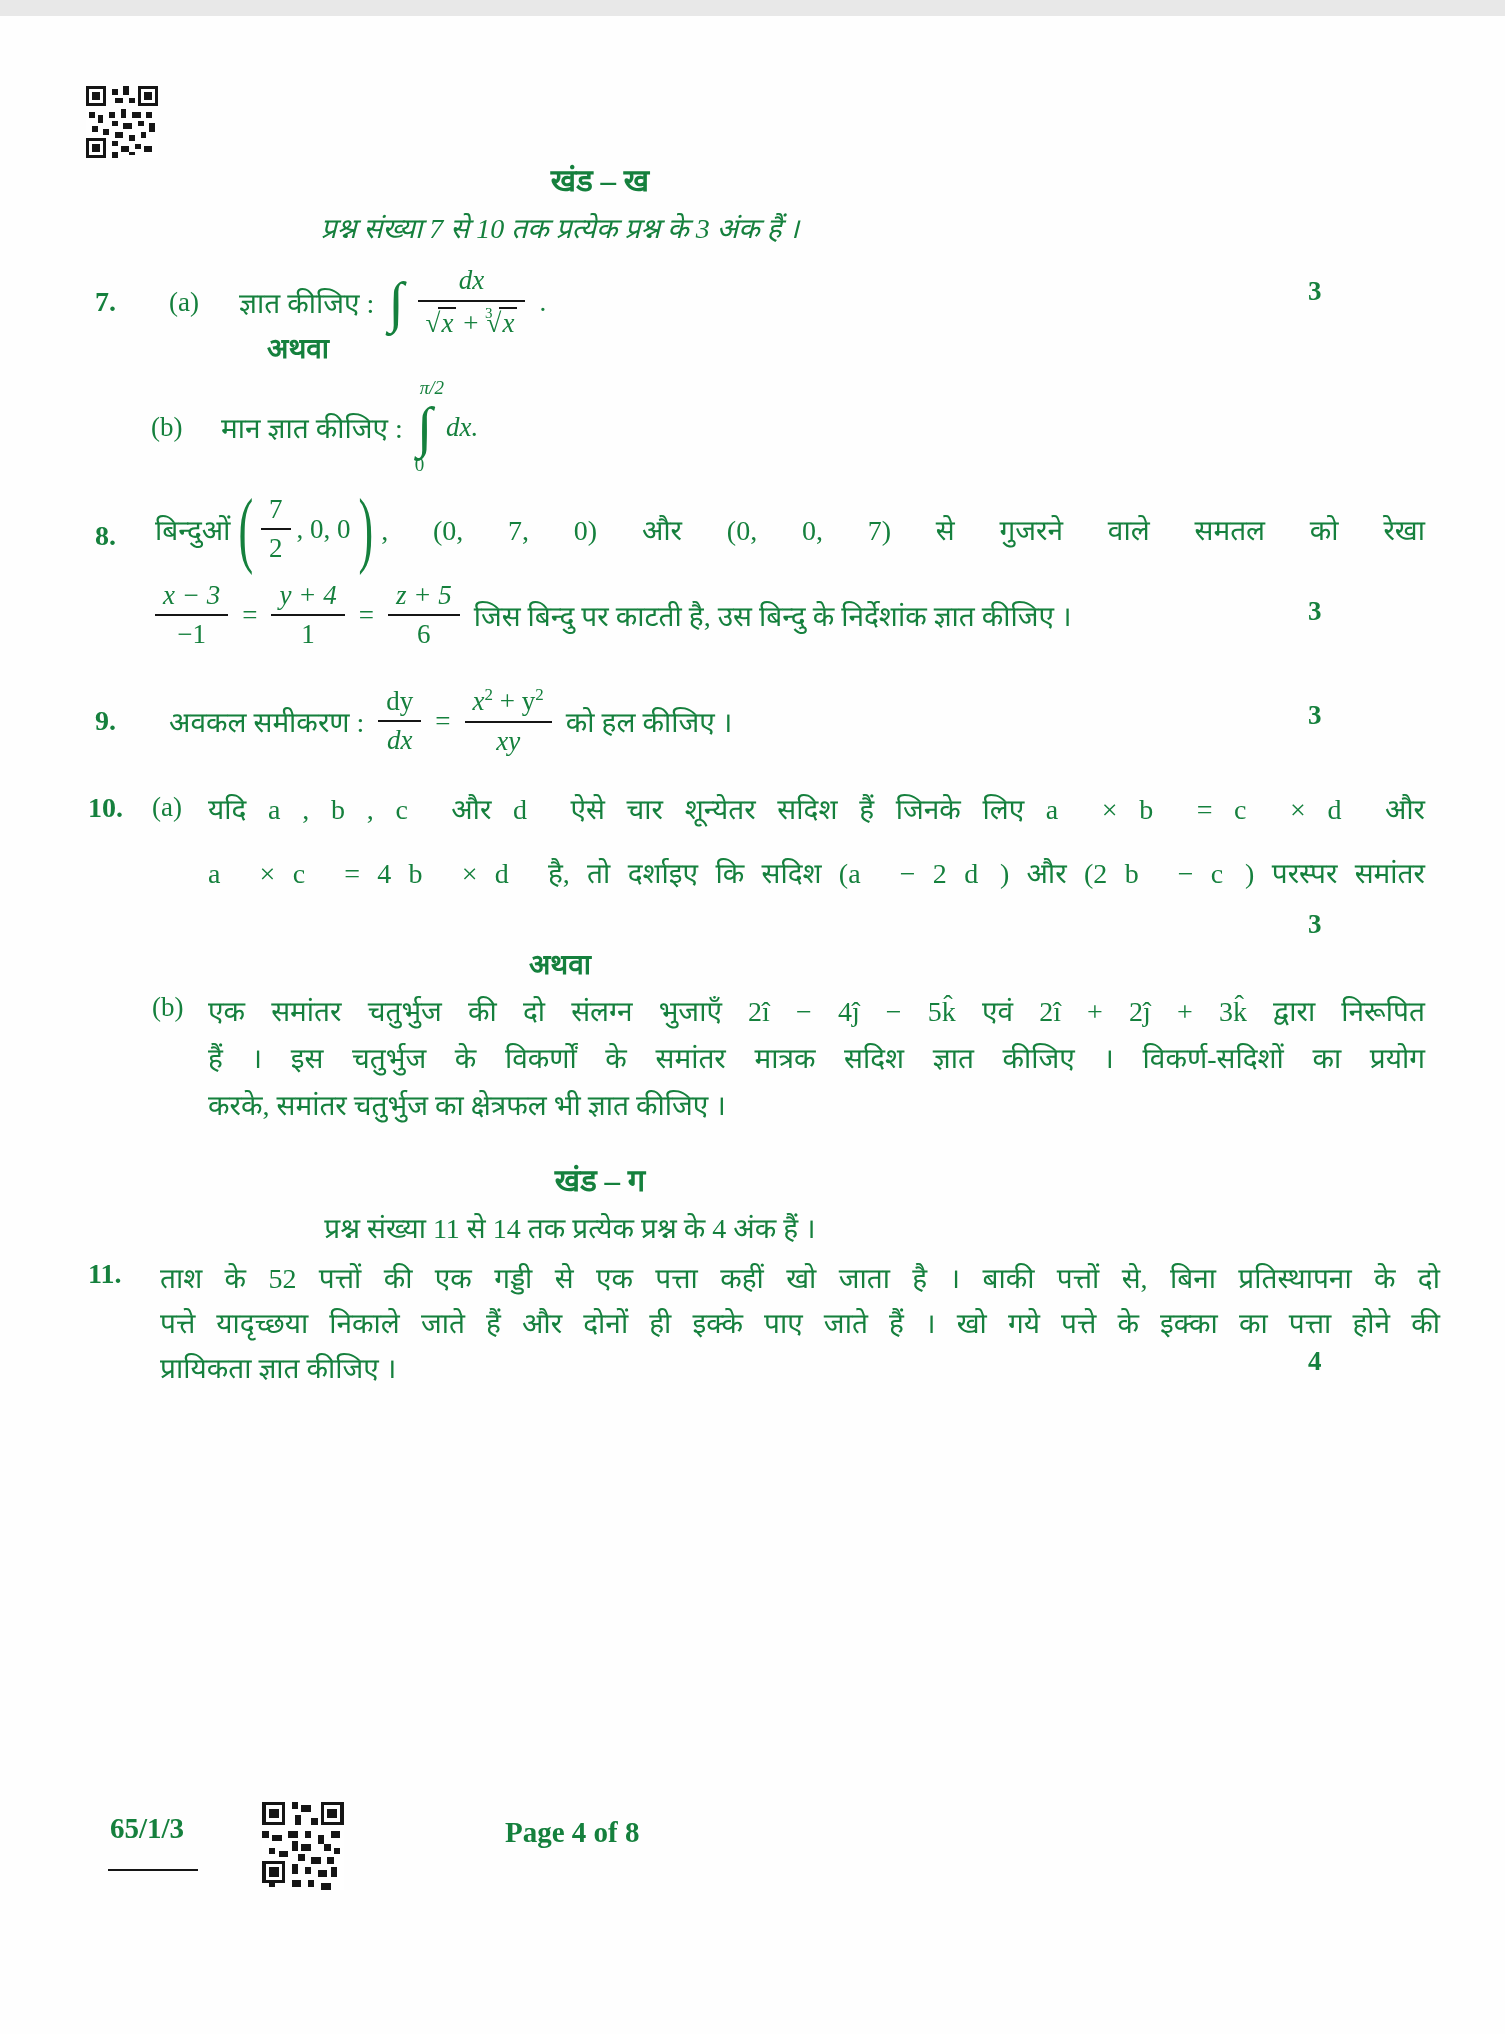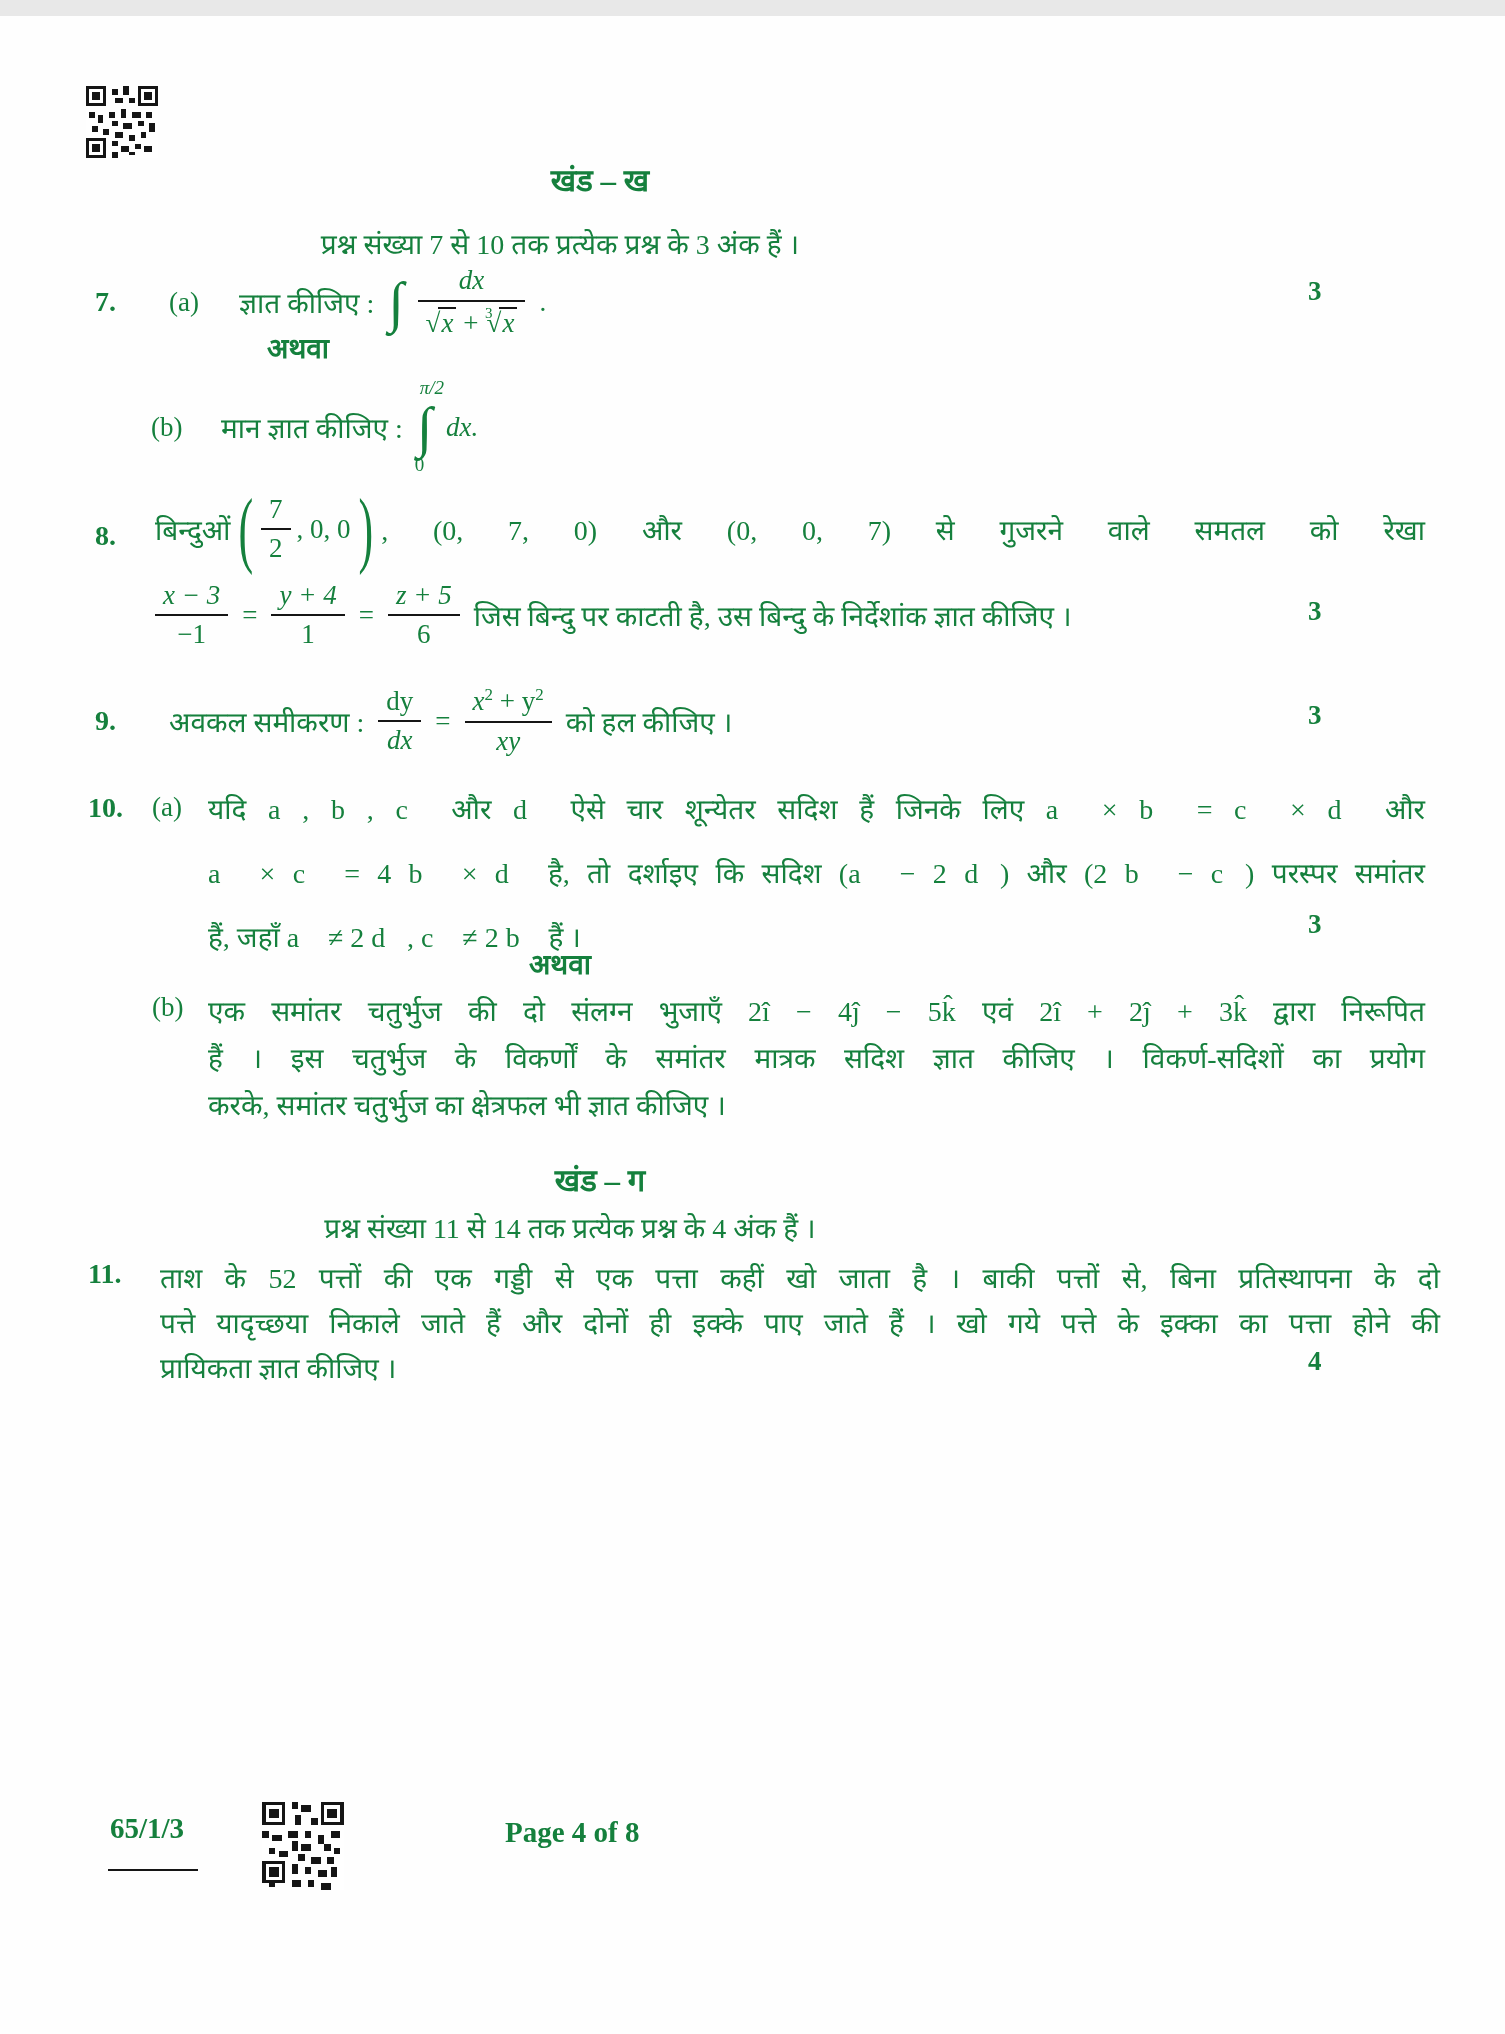--- a/index.html
+++ b/index.html
@@ -85,21 +85,21 @@
       <rect x="9" y="19" width="2" height="2"></rect>
         <rect x="12" y="21" width="3" height="2"></rect>
         <rect x="17" y="20" width="2" height="2"></rect>
         <rect x="20" y="21" width="3" height="2"></rect>
       <rect x="9" y="23" width="2" height="2"></rect>
         <rect x="15" y="23" width="2" height="1"></rect>
     </g>
   </svg>
 
   <div class="abs cx b dev" style="left:600px;top:142px;font-size:31px;">खंड – ख</div>
-  <div class="abs cx dev" style="left:560px;top:208px;">प्रश्न संख्या 7 से 10 तक प्रत्येक प्रश्न के 3 अंक हैं ।</div>
+  <div class="abs cx dev" style="left:560px;top:192px;font-style:italic;">प्रश्न संख्या 7 से 10 तक प्रत्येक प्रश्न के 3 अंक हैं ।</div>
 
   <div class="abs row gap" style="left:95px;top:234px;height:104px;right:180px;">
     <span class="qnum dev">7.</span>
     <span class="plabel">(a)</span>
     <span class="dev">ज्ञात कीजिए :</span>
     <span class="intg">∫</span>
     <span class="frac">
       <span class="num" style="font-style:italic;">dx</span>
       <span class="den"><span class="rad">√</span><span class="ol" style="font-style:italic;">x</span> <span>+</span> <sup class="cbrt-idx">3</sup><span class="rad">√</span><span class="ol" style="font-style:italic;">x</span></span>
     </span>
@@ -173,21 +173,20 @@
   </div>
   <div class="abs marks" style="left:1308px;top:684px;">3</div>
 
   <div class="abs" style="left:88px;top:762px;width:1337px;">
     <div class="row" style="align-items:flex-start;">
       <span class="qnum dev" style="width:64px;padding-top:14px;">10.</span>
       <span class="plabel" style="padding-top:14px;">(a)</span>
       <div style="flex:1;">
         <div class="dev hline j lh64">यदि a⃗, b⃗, c⃗ और d⃗ ऐसे चार शून्येतर सदिश हैं जिनके लिए a⃗ × b⃗ = c⃗ × d⃗ और</div>
         <div class="dev hline j lh64">a⃗ × c⃗ = 4 b⃗ × d⃗ है, तो दर्शाइए कि सदिश (a⃗ − 2 d⃗) और (2 b⃗ − c⃗) परस्पर समांतर</div>
-        <div class="dev hline lh64">हैं, जहाँ a⃗ ≠ 2 d⃗, c⃗ ≠ 2 b⃗ हैं ।</div>
       </div>
     </div>
   </div>
   <div class="abs marks" style="left:1308px;top:893px;">3</div>
 
   <div class="abs cx b dev" style="left:560px;top:928px;">अथवा</div>
 
   <div class="abs" style="left:152px;top:972px;width:1273px;">
     <div class="row" style="align-items:flex-start;">
       <span class="plabel" style="padding-top:4px;">(b)</span>

